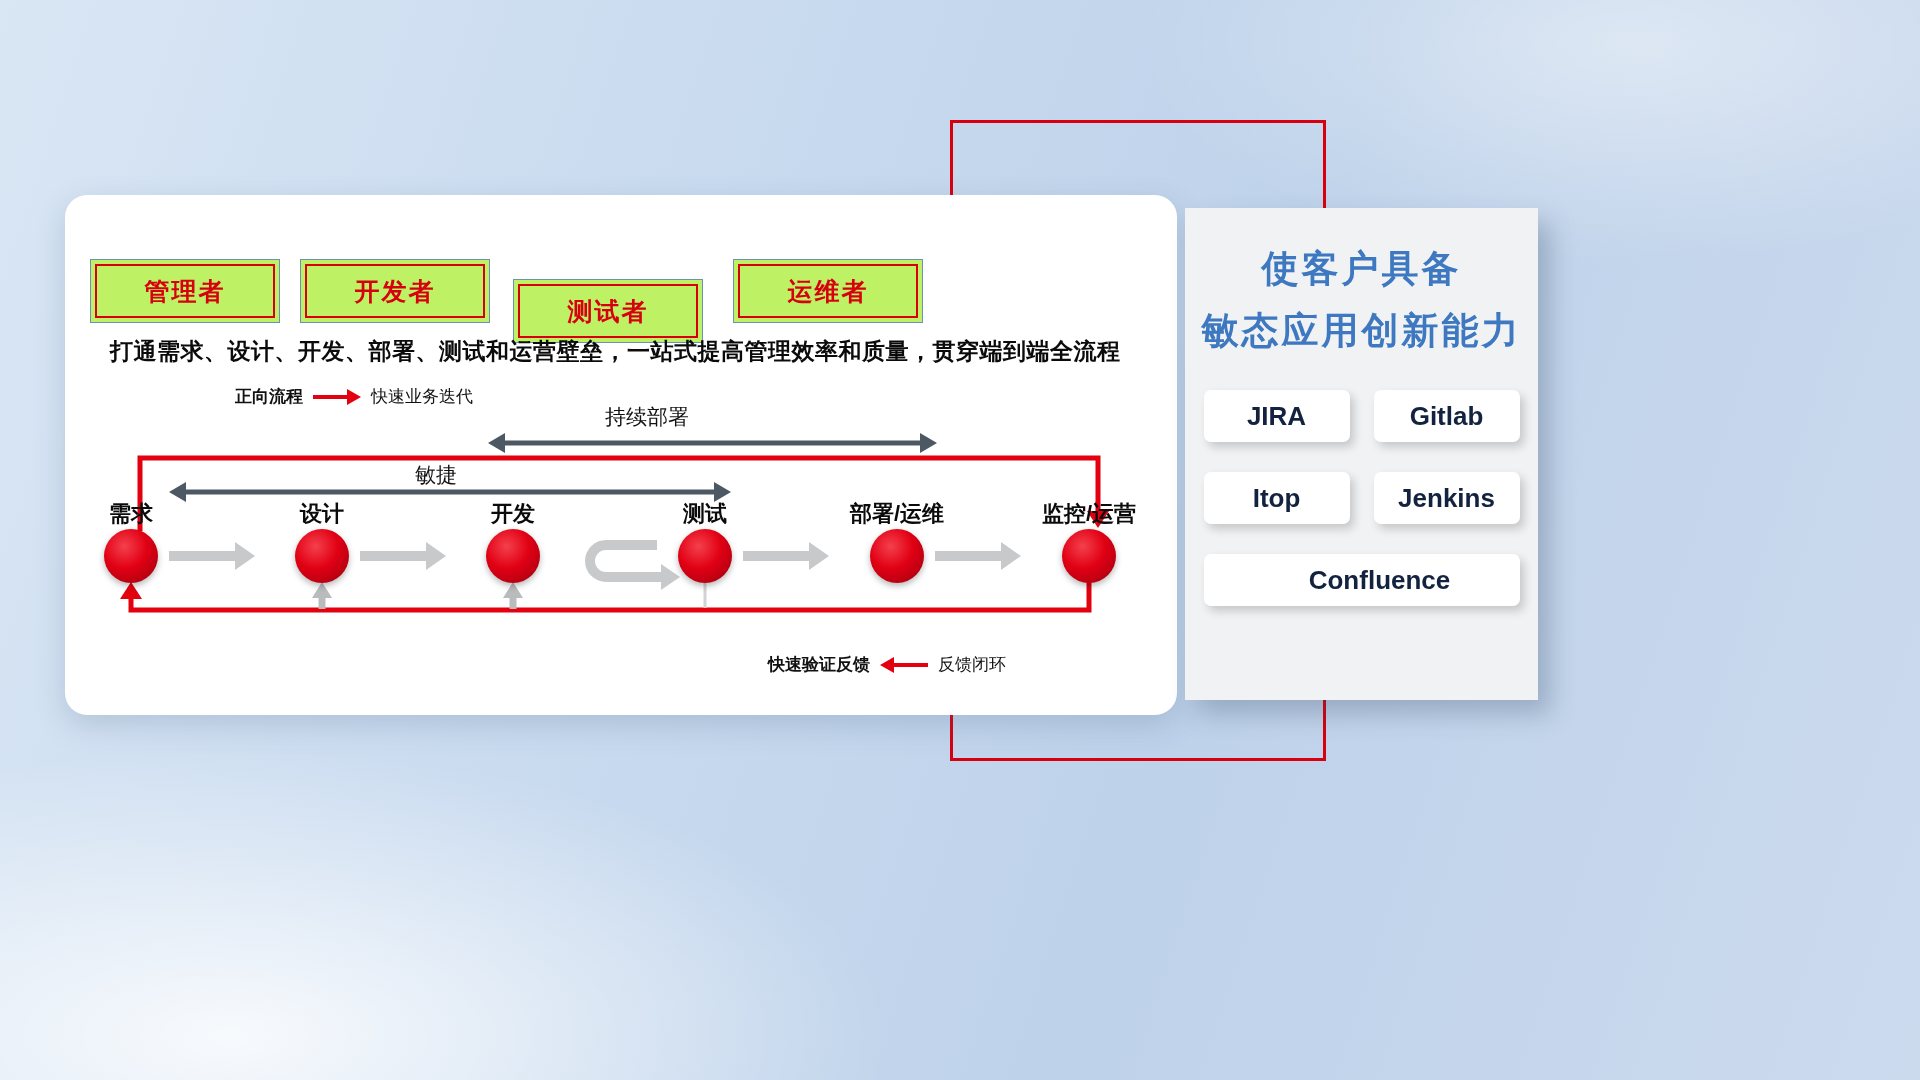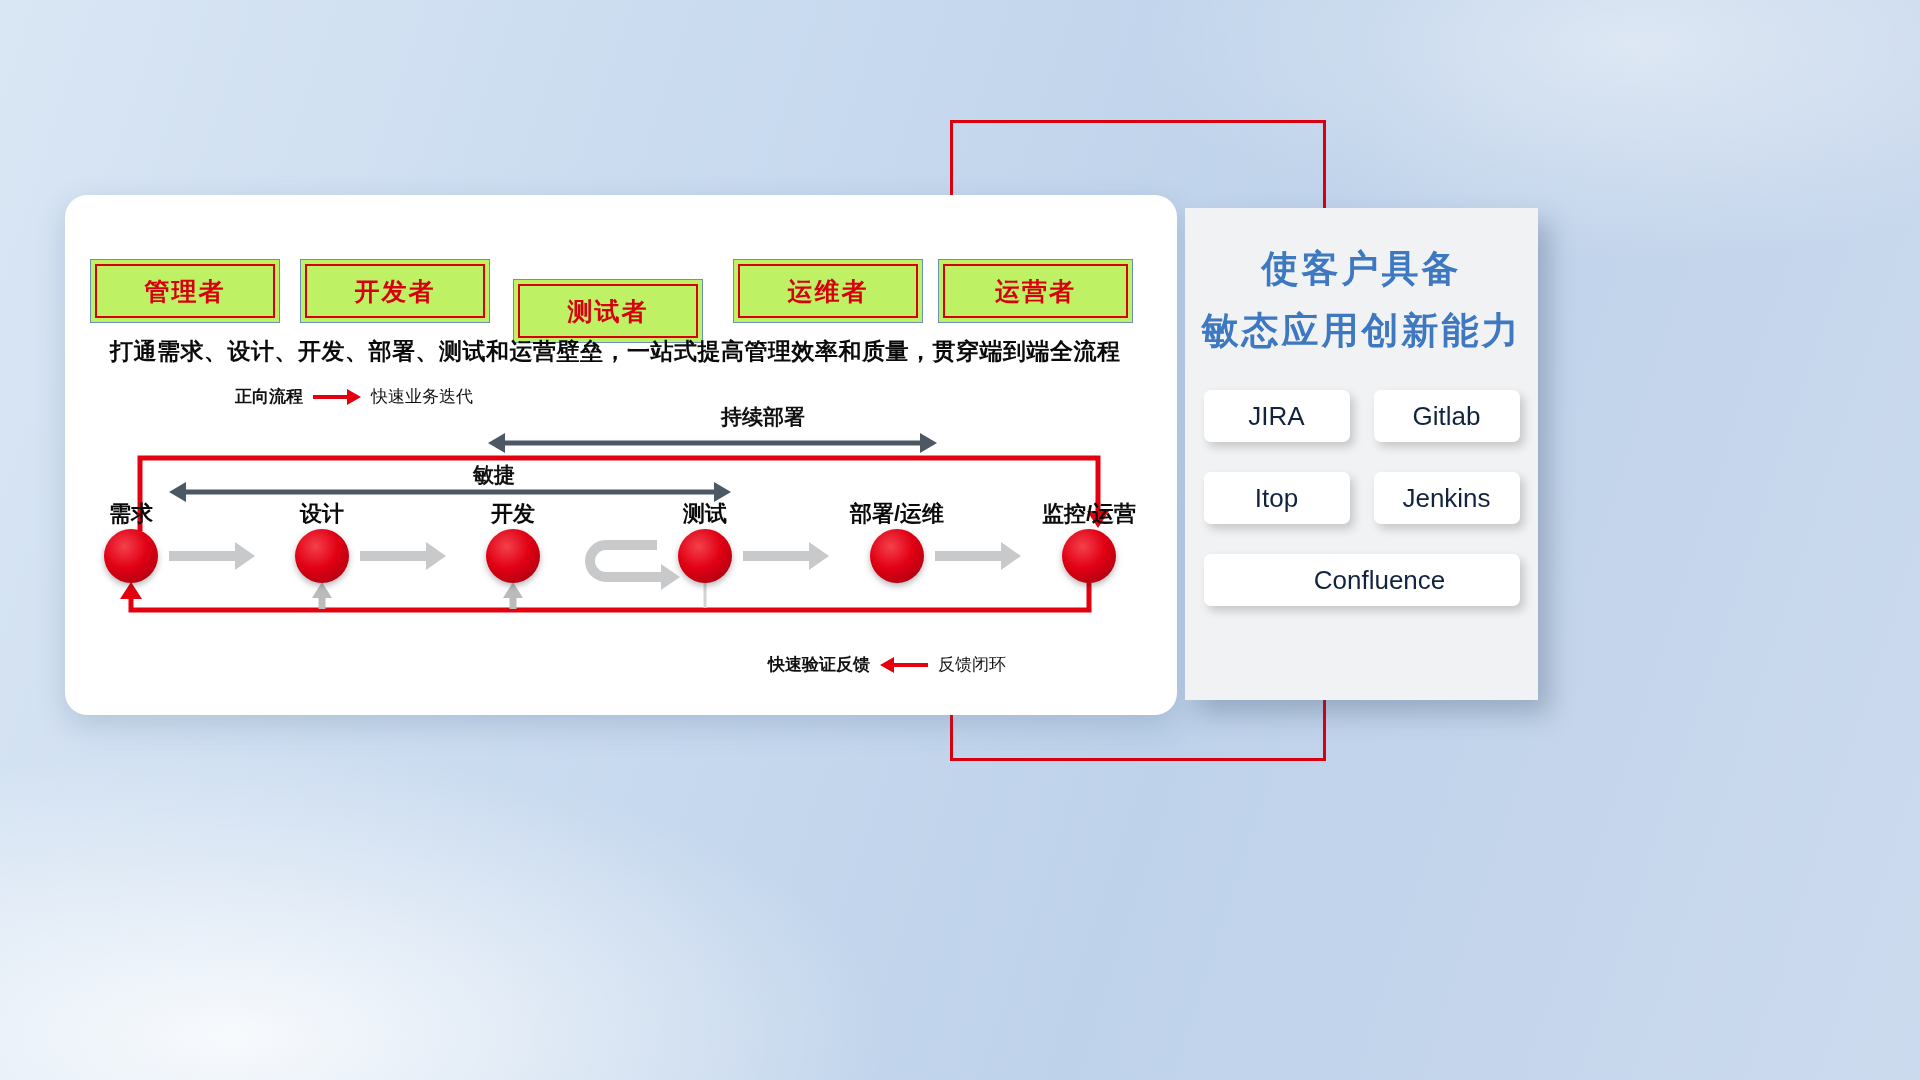--- a/index.html
+++ b/index.html
@@ -20,52 +20,49 @@
   .legend { position:absolute; display:flex; align-items:center; gap:10px; font-size:17px; color:#111; }
   .legend .lab { font-weight:700; }
   .legend .val { font-weight:500; }
   .arr { position:relative; display:inline-block; width:48px; height:16px; }
   .arr::before { content:""; position:absolute; top:6px; width:34px; height:4px; background:#e3000f; }
   .arr::after { content:""; position:absolute; top:0; border-top:8px solid transparent; border-bottom:8px solid transparent; }
   .arr.right::before { left:0; }
   .arr.right::after { left:34px; border-left:14px solid #e3000f; }
   .arr.left::before { right:0; }
   .arr.left::after { right:34px; border-right:14px solid #e3000f; }
-  .span-label { position:absolute; text-align:right; font-size:21px; font-weight:700; color:#111; }
+  .span-label { position:absolute; text-align:left; font-size:21px; font-weight:400; color:#111; }
   .flow-svg { position:absolute; left:0; top:0; width:1112px; height:520px; pointer-events:none; }
   .stage-label { position:absolute; top:304px; width:180px; text-align:center; font-size:22px; font-weight:700; color:#0b0b0b; }
   .panel { position:absolute; left:1185px; top:208px; width:353px; height:492px; background:#f1f2f4; box-shadow:12px 14px 24px rgba(45,65,95,0.28); }
   .panel-title { text-align:center; color:#3d78c0; font-size:37px; font-weight:700; letter-spacing:3px; }
   .pt1 { margin-top:36px; }
   .pt2 { margin-top:12px; }
   .tools { position:absolute; left:0; top:182px; width:100%; display:flex; flex-wrap:wrap; justify-content:center; gap:30px 24px; }
-  .tool { width:146px; height:52px; background:#fff; border-radius:7px; box-shadow:4px 5px 10px rgba(0,0,0,0.18); display:flex; align-items:center; justify-content:center; font-size:26px; font-weight:400; color:#13233f; }
+  .tool { width:146px; height:52px; background:#fff; border-radius:7px; box-shadow:4px 5px 10px rgba(0,0,0,0.18); display:flex; align-items:center; justify-content:center; font-size:26px; font-weight:700; color:#13233f; }
   .tool.wide { width:316px;padding-left:36px; }
 </style>
 </head>
 <body>
 
 <div class="red-frame"></div>
 
 <div class="card">
 
   <div class="role-box" style="left:25px; width:190px;">
     <div class="role-inner">管理者</div>
   </div>
   <div class="role-box" style="left:235px; width:190px;">
     <div class="role-inner">开发者</div>
   </div>
   <div class="role-box" style="left:448px; width:190px;margin-top:20px;">
     <div class="role-inner">测试者</div>
   </div>
   <div class="role-box" style="left:668px; width:190px;">
     <div class="role-inner">运维者</div>
-  </div>
-  <div class="role-box" style="left:873px; width:195px;">
-    <div class="role-inner">运营者</div>
   </div>
 
   <div class="subtitle">打通需求、设计、开发、部署、测试和运营壁垒，一站式提高管理效率和质量，贯穿端到端全流程</div>
 
   <div class="legend" style="left:170px; top:190px;">
     <span class="lab">正向流程</span>
     <span class="arr right"></span>
     <span class="val">快速业务迭代</span>
   </div>
 

